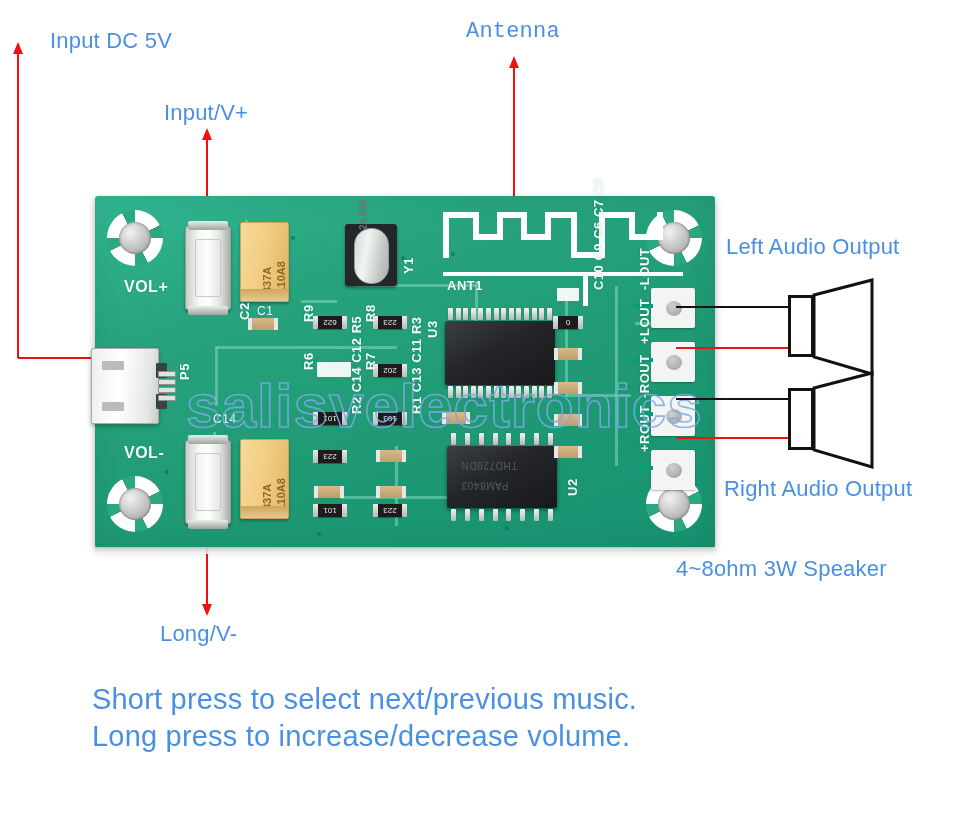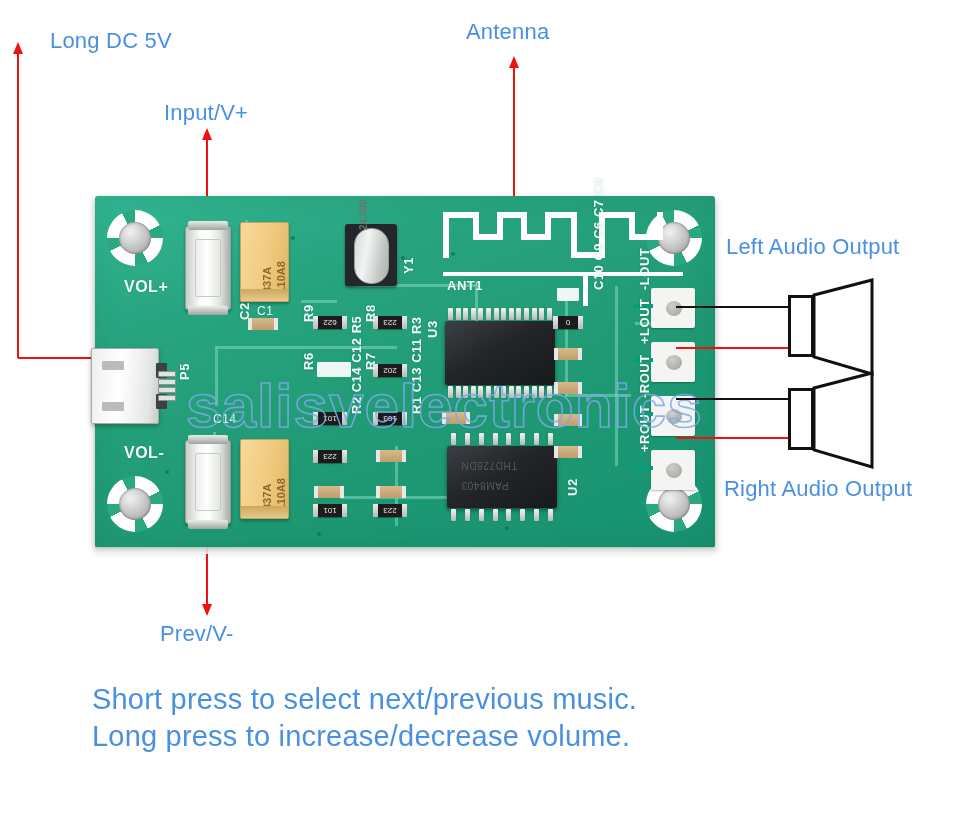--- a/index.html
+++ b/index.html
@@ -121,26 +121,27 @@
   .wm{position:absolute;left:186px;top:370px;width:600px;font-size:62px;font-weight:bold;
       color:transparent;-webkit-text-stroke:1.6px #7ea9e8;text-stroke:1.6px #7ea9e8;
       letter-spacing:1px;opacity:.85;pointer-events:none;white-space:nowrap;
       font-family:"Liberation Sans",sans-serif;}
 </style>
 </head>
 <body>
 
 <div id="stage">
 
-  <div class="lbl lbl-md" style="left:50px;top:28px;">Long DC 5V</div>
+  <div class="lbl lbl-md" style="left:50px;top:28px;">Input DC 5V</div>
   <div class="lbl lbl-md" style="left:164px;top:100px;">Input/V+</div>
-  <div class="lbl lbl-md" style="left:466px;top:19px;">Antenna</div>
+  <div class="lbl lbl-md" style="left:466px;top:19px;font-family:Liberation Mono, monospace;">Antenna</div>
   <div class="lbl lbl-md" style="left:726px;top:234px;">Left Audio Output</div>
   <div class="lbl lbl-md" style="left:724px;top:476px;">Right Audio Output</div>
-  <div class="lbl lbl-md" style="left:160px;top:621px;">Prev/V-</div>
+  <div class="lbl lbl-md" style="left:160px;top:621px;">Long/V-</div>
+  <div class="lbl lbl-md" style="left:676px;top:556px;">4~8ohm 3W Speaker</div>
 
   <div class="lbl lbl-big" style="left:92px;top:720px;">Long press to increase/decrease volume.</div>
   <div class="lbl lbl-big" style="left:92px;top:683px;">Short press to select next/previous music.</div>
 
   <div class="arrow hline" style="left:18px;top:357px;width:122px;"></div>
   <div class="arrow vline" style="left:17px;top:52px;height:306px;"></div>
   <div class="ahead up" style="left:13px;top:42px;"></div>
 
   <div class="arrow vline" style="left:206px;top:138px;height:126px;"></div>
   <div class="ahead up" style="left:202px;top:128px;"></div>

